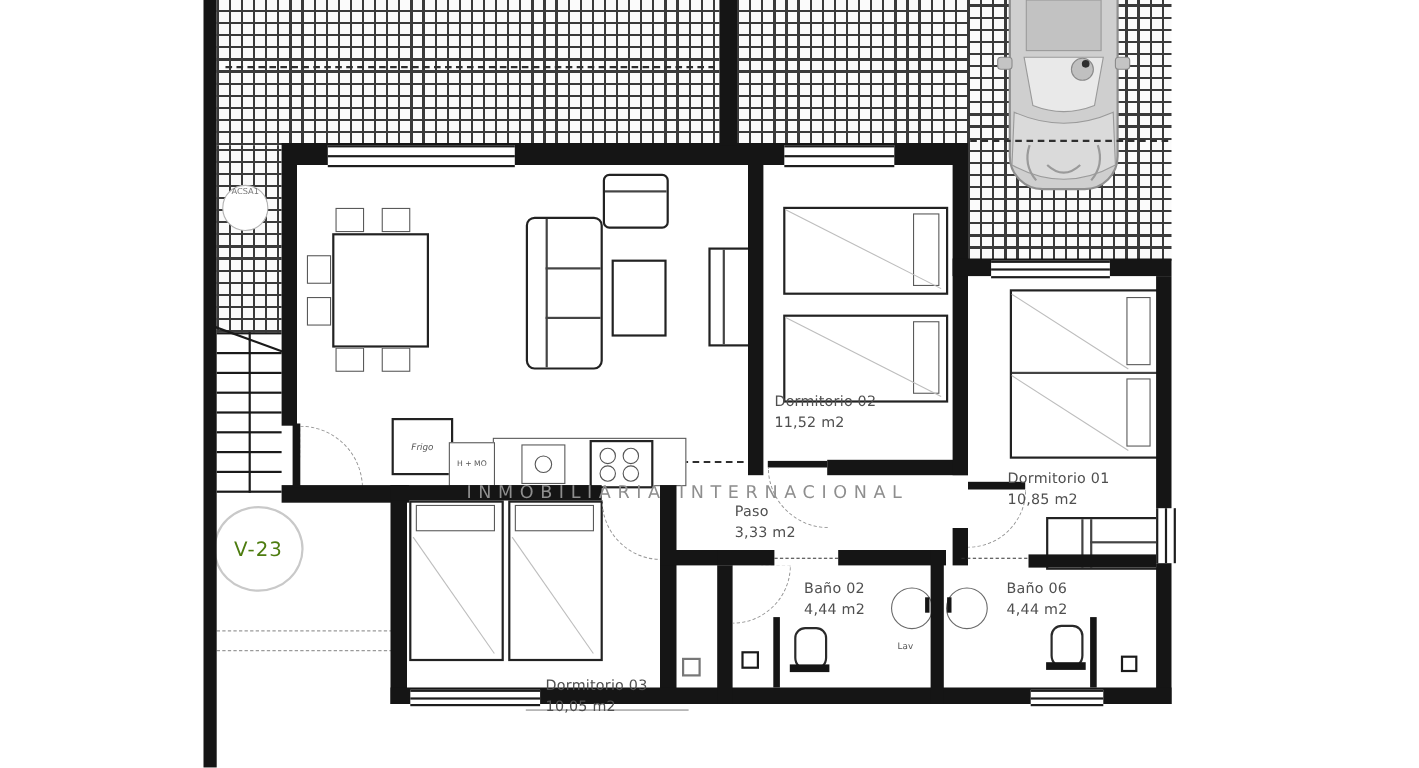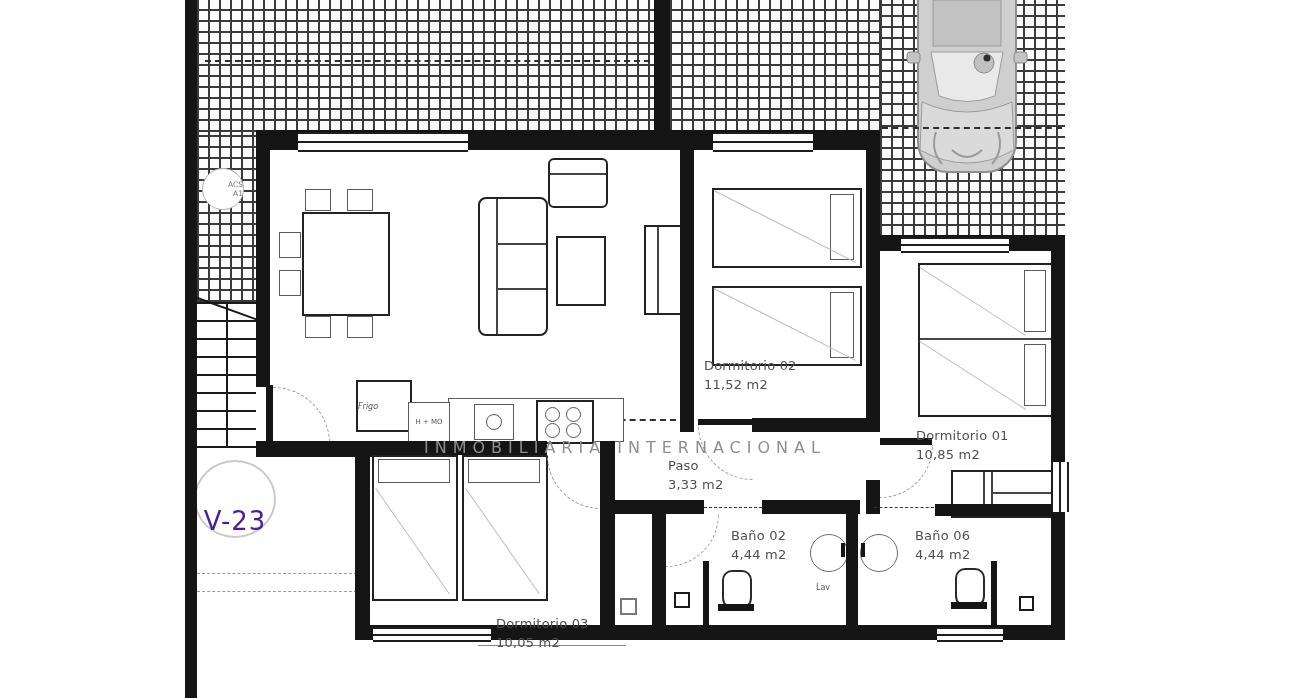--- a/index.html
+++ b/index.html
@@ -21,22 +21,22 @@
   .dash-h-light{position:absolute;height:0;border-top:1.5px dashed #9a9a9a;z-index:3;}
   .diag{position:absolute;height:0;border-top:1.5px solid #bdbdbd;transform-origin:0 0;z-index:4;}
   .arc{position:absolute;z-index:4;}
   .arc-tr{border-top:1.5px dashed #9a9a9a;border-right:1.5px dashed #9a9a9a;border-top-right-radius:100%;}
   .arc-bl{border-left:1.5px dashed #9a9a9a;border-bottom:1.5px dashed #9a9a9a;border-bottom-left-radius:100%;}
   .arc-br{border-right:1.5px dashed #9a9a9a;border-bottom:1.5px dashed #9a9a9a;border-bottom-right-radius:100%;}
   .leaf{position:absolute;background:#151515;z-index:5;}
   .room-label{position:absolute;font-size:13px;line-height:1.45;color:#4f4f4f;letter-spacing:.2px;z-index:7;white-space:nowrap;}
   .tiny{position:absolute;font-size:8px;color:#555;z-index:7;white-space:nowrap;}
   .circle{position:absolute;border-radius:50%;background:#fff;z-index:4;}
-  .vent{border:2px solid #c9c9c9;display:flex;align-items:flex-end;justify-content:center;
-        font-size:26px;color:#4c1d95;letter-spacing:1px;z-index:5;}
+  .vent{border:2px solid #c9c9c9;display:flex;align-items:center;justify-content:center;
+        font-size:18px;color:#4d7c0f;letter-spacing:1px;z-index:5;}
   .stair{position:absolute;height:0;border-top:2px solid #1a1a1a;z-index:3;}
   .watermark{position:absolute;left:424px;top:438px;font-size:16px;letter-spacing:6px;
              color:#8e8e8e;z-index:9;white-space:nowrap;text-align:right;}
   .sq{position:absolute;border:2px solid #1a1a1a;background:#fff;z-index:4;}
   .toilet{position:absolute;border:2px solid #2a2a2a;border-radius:10px 10px 12px 12px;background:#fff;z-index:4;}
   .toilet-base{position:absolute;background:#151515;z-index:4;}
 </style>
 </head>
 <body>
 
@@ -60,21 +60,21 @@
       <circle cx="82" cy="63" r="10" fill="#c0c0c0" stroke="#8a8a8a"></circle>
       <circle cx="85" cy="58" r="3.5" fill="#2e2e2e"></circle>
       <rect x="5" y="52" width="13" height="11" rx="3" fill="#c4c4c4" stroke="#8a8a8a"></rect>
       <rect x="112" y="52" width="13" height="11" rx="3" fill="#c4c4c4" stroke="#8a8a8a"></rect>
       <path d="M34 132 q-6 18 6 32 M96 132 q6 18 -6 32" fill="none" stroke="#9a9a9a" stroke-width="2"></path>
       <path d="M50 150 q15 14 30 0" fill="none" stroke="#9a9a9a" stroke-width="2"></path>
     </svg>
   </div>
   <div class="dash-h" style="left:882px;top:127px;width:180px;z-index:4;"></div>
 
-  <div class="circle" style="left:202px;top:168px;width:40px;height:40px;border:1px solid #b3b3b3;display:flex;flex-direction:column;align-items:flex-end;justify-content:center;font-size:7.5px;color:#777;line-height:1.2;">
+  <div class="circle" style="left:202px;top:168px;width:40px;height:40px;border:1px solid #b3b3b3;display:flex;flex-direction:row;align-items:flex-start;justify-content:center;font-size:7.5px;color:#777;line-height:1.2;">
     <span>ACS</span>
     <span>A1</span>
   </div>
 
   <div>
     <div class="stair" style="left:197px;top:302px;width:59px;"></div>
     <div class="stair" style="left:197px;top:320px;width:59px;"></div>
     <div class="stair" style="left:197px;top:338px;width:59px;"></div>
     <div class="stair" style="left:197px;top:356px;width:59px;"></div>
     <div class="stair" style="left:197px;top:374px;width:59px;"></div>
@@ -106,21 +106,21 @@
   <div class="furn" style="left:548px;top:158px;width:56px;height:46px;border-radius:6px;">
     <div class="inner-line-h" style="top:13px;"></div>
   </div>
   <div class="furn" style="left:556px;top:236px;width:46px;height:66px;"></div>
   <div class="furn" style="left:644px;top:225px;width:36px;height:86px;">
     <div class="inner-line-v" style="left:11px;"></div>
   </div>
 
   <div class="furn-thin" style="left:448px;top:398px;width:174px;height:42px;"></div>
   <div class="dash-h" style="left:448px;top:419px;width:228px;border-top-width:2px;"></div>
-  <div class="furn" style="left:356px;top:380px;width:52px;height:48px;display:flex;align-items:center;justify-content:flex-start;">
+  <div class="furn" style="left:356px;top:380px;width:52px;height:48px;display:flex;align-items:center;justify-content:center;">
     <span class="tiny" style="position:static;font-style:italic;">Frigo</span>
   </div>
   <div class="furn-thin" style="left:408px;top:402px;width:40px;height:38px;display:flex;align-items:center;justify-content:center;">
     <span class="tiny" style="position:static;font-size:7px;">H + MO</span>
   </div>
   <div class="furn-thin" style="left:474px;top:404px;width:38px;height:34px;">
     <div class="circle" style="left:11px;top:9px;width:14px;height:14px;border:1.5px solid #555;"></div>
   </div>
   <div class="furn" style="left:536px;top:400px;width:54px;height:40px;">
     <div class="circle" style="left:7px;top:5px;width:13px;height:13px;border:1.5px solid #555;"></div>

